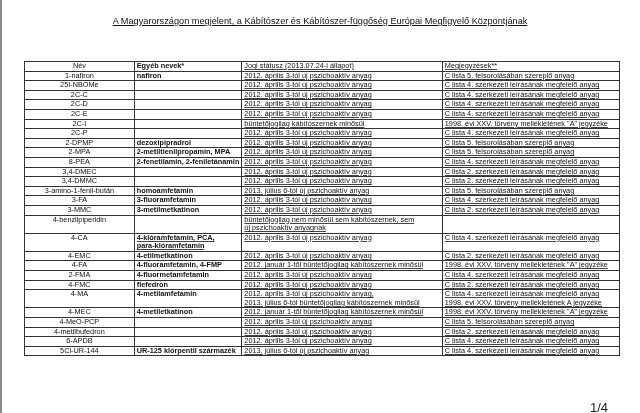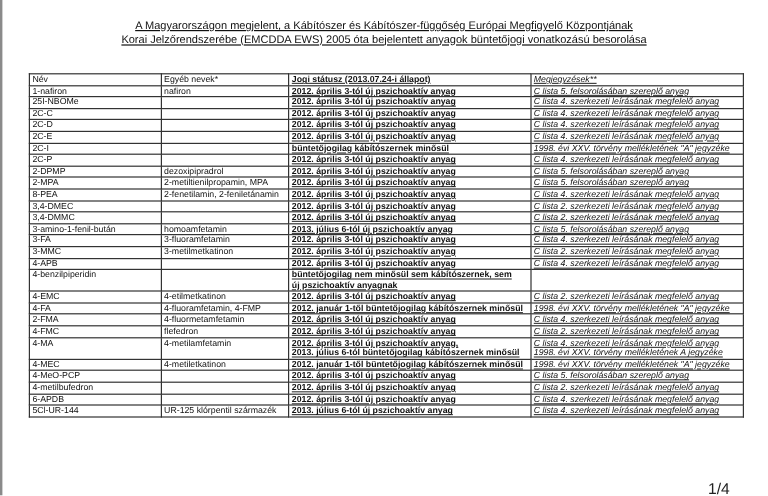--- a/index.html
+++ b/index.html
@@ -22,37 +22,36 @@
     border-collapse: collapse; font-size: 7.3px; color: #111;
   }
   table.doc td {
     border: 0.8px solid #333;
     padding: 0 2px;
     line-height: 8.6px;
     vertical-align: top;
     white-space: nowrap;
     text-decoration: none;
   }
-  table.doc td.c1 { width: 108px; }
-  table.doc td.c2 { width: 102px; }
-  table.doc td.c3 { width: 197px; font-weight: bold; }
-  table.doc td.c4 { width: 173px; font-style: italic; }
+  table.doc td.c1 { width: 108px; text-align: center; }
+  table.doc td.c2 { width: 102px; font-weight: bold; }
+  table.doc td.c3 { width: 197px; }
+  table.doc td.c4 { width: 173px; }
   .ul { text-decoration: underline; text-decoration-color: #444; }
   .pagenum {
     position: absolute; left: 590px; top: 400px; font-size: 13px; color: #222;
   }
 </style>
 </head>
 <body>
 
 <div class="left-edge"></div>
 
 <div class="title">
   <span>A Magyarországon megjelent, a Kábítószer és Kábítószer-függőség Európai Megfigyelő Központjának</span>
-  <span>Korai Jelzőrendszerébe (EMCDDA EWS) 2005 óta bejelentett anyagok büntetőjogi vonatkozású besorolása</span>
 </div>
 
 <table class="doc">
   <thead>
     <tr>
       <td class="c1">Név</td>
       <td class="c2">Egyéb nevek*</td>
       <td class="c3"><span class="ul">Jogi státusz (2013.07.24-i állapot)</span></td>
       <td class="c4"><span class="ul">Megjegyzések**</span></td>
     </tr>
@@ -142,30 +141,30 @@
         <td class="c3"><span class="ul">2012. április 3-tól új pszichoaktív anyag</span></td>
         <td class="c4"><span class="ul">C lista 4. szerkezeti leírásának megfelelő anyag</span></td>
       </tr>
       <tr>
         <td class="c1">3-MMC</td>
         <td class="c2">3-metilmetkatinon</td>
         <td class="c3"><span class="ul">2012. április 3-tól új pszichoaktív anyag</span></td>
         <td class="c4"><span class="ul">C lista 2. szerkezeti leírásának megfelelő anyag</span></td>
       </tr>
       <tr>
-        <td class="c1">4-APB</td>
-        <td class="c2"></td>
-        <td class="c3"><span class="ul">2012. április 3-tól új pszichoaktív anyag</span></td>
-        <td class="c4"><span class="ul">C lista 4. szerkezeti leírásának megfelelő anyag</span></td>
-      </tr>
-      <tr>
         <td class="c1">4-benzilpiperidin</td>
         <td class="c2"></td>
         <td class="c3"><span class="ul">büntetőjogilag nem minősül sem kábítószernek, sem</span><br><span class="ul">új pszichoaktív anyagnak</span></td>
         <td class="c4"><span class="ul"></span></td>
+      </tr>
+      <tr>
+        <td class="c1">4-CA</td>
+        <td class="c2"><span class="ul">4-klóramfetamin, PCA,</span><br><span class="ul">para-klóramfetamin</span></td>
+        <td class="c3"><span class="ul">2012. április 3-tól új pszichoaktív anyag</span></td>
+        <td class="c4"><span class="ul">C lista 4. szerkezeti leírásának megfelelő anyag</span></td>
       </tr>
       <tr>
         <td class="c1">4-EMC</td>
         <td class="c2">4-etilmetkatinon</td>
         <td class="c3"><span class="ul">2012. április 3-tól új pszichoaktív anyag</span></td>
         <td class="c4"><span class="ul">C lista 2. szerkezeti leírásának megfelelő anyag</span></td>
       </tr>
       <tr>
         <td class="c1">4-FA</td>
         <td class="c2">4-fluoramfetamin, 4-FMP</td>

